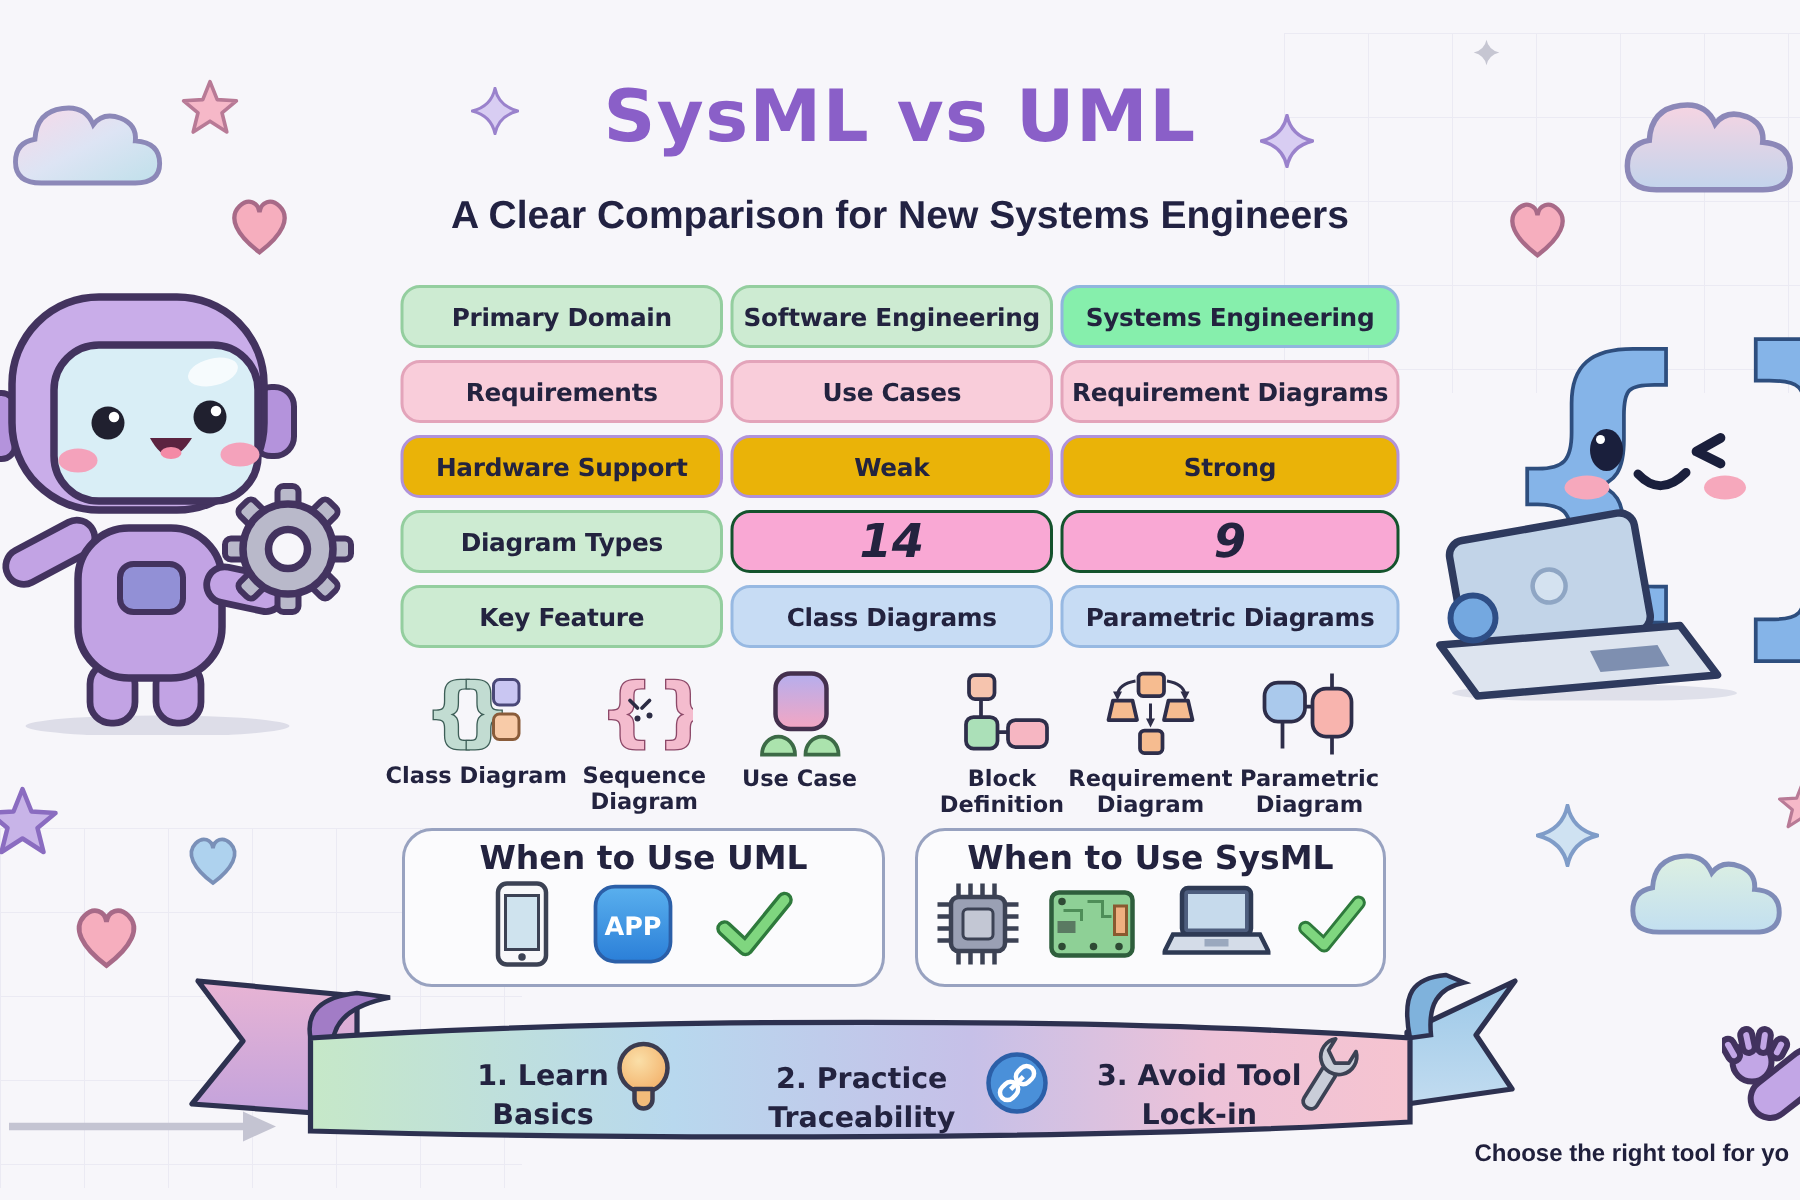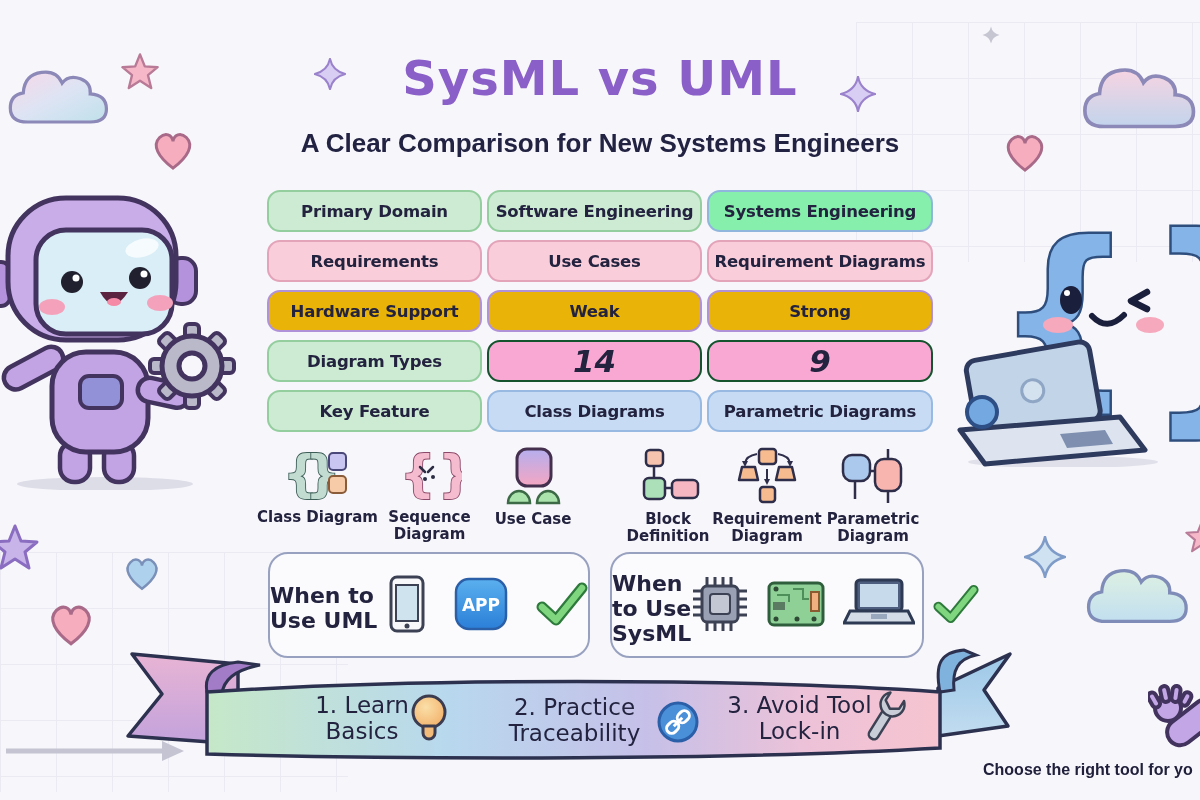--- a/index.html
+++ b/index.html
@@ -44,27 +44,27 @@
   .dt{
     position:absolute; top:447px; display:flex; flex-direction:column;
     align-items:center; gap:2px;
   }
   .dt-label{
     font-size:15px; font-weight:bold; line-height:17px; text-align:center; color:#23233f;
   }
   .usebox{
     position:absolute; top:552px; height:106px; background:#fbfbfd;
     border:2.5px solid #98a2c0; border-radius:20px;
-    display:flex; flex-direction:row; align-items:center;
+    display:flex; flex-direction:column; align-items:center;
   }
   .usebox-title{ font-size:22px; font-weight:bold; margin-top:6px; color:#23233f; }
   .icon-row{ display:flex; align-items:center; margin-top:2px; }
   .step{
-    position:absolute; text-align:center; font-weight:normal; font-size:23px;
-    line-height:26px; color:#232340;
+    position:absolute; text-align:center; font-weight:bold; font-size:19px;
+    line-height:26px; color:#232340;margin-top:12px;
   }
   .footer-note{
     position:absolute; left:983px; top:761px; white-space:nowrap;
     font-family:"Liberation Sans", sans-serif;
     font-size:16px; font-weight:bold; color:#20203c;
   }
 </style>
 </head>
 <body>
 

